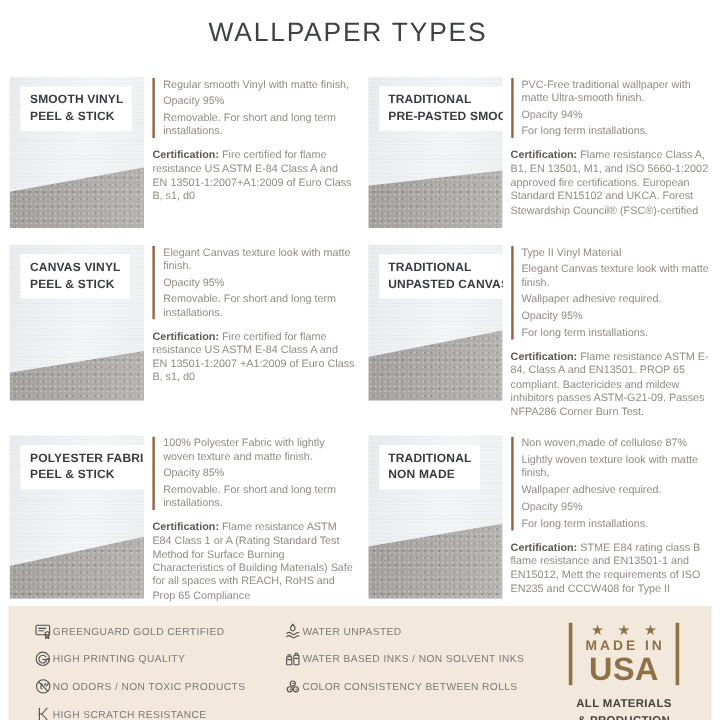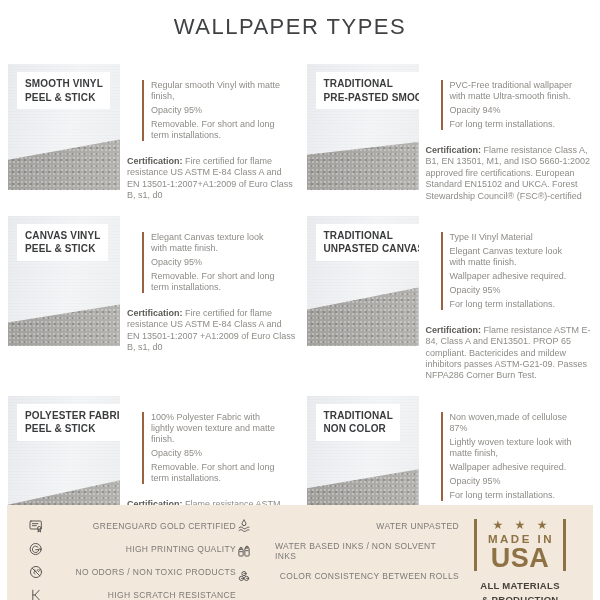--- a/index.html
+++ b/index.html
@@ -47,37 +47,37 @@
   .card:nth-child(6) .floor{clip-path:polygon(0 68%,100% 54%,100% 100%,0 100%);}
   .plabel{
     position:absolute;top:8px;left:9px;background:#ffffff;
     padding:5px 7px 5px 8px;
     font-size:10px;font-weight:700;color:#3a3b3d;
     line-height:1.35;letter-spacing:.15px;white-space:nowrap;
   }
   .pinfo{padding-top:1px;flex:1;min-width:0;}
   .features{
     border-left:2px solid var(--accent-line,#9b6140);
-    padding-left:7px;margin:15px;
+    padding-left:7px;margin:0;
   }
   .features p{margin:0 0 3px;font-size:9px;line-height:1.22;color:#8f8c87;}
   .features p:last-child{margin-bottom:0;}
   .cert{margin-top:9px;font-size:9px;line-height:1.27;color:#8f8c87;}
   .cert b{color:#5c5a56;font-weight:700;}
   
   .footer{
     position:absolute;left:7px;right:7px;top:505px;bottom:0;
     background:var(--footer-bg,#f2e8dc);
     display:flex;align-items:flex-start;
     padding:13px 12px 0 21px;box-sizing:border-box;
   }
   .fcol{display:flex;flex-direction:column;gap:7px;}
   .fcol1{width:208px;flex:none;}
   .fcol2{flex:1;}
-  .fitem{display:flex;align-items:center;gap:23px;min-height:16px;justify-content:space-between;}
+  .fitem{display:flex;align-items:center;gap:0;min-height:16px;}
   .fitem svg{width:16px;height:16px;flex:none;stroke:#53514d;fill:none;
     stroke-width:1.4;stroke-linecap:round;stroke-linejoin:round;}
   .flabel{font-size:8.5px;color:#7c7a77;letter-spacing:.35px;}
   
   .badge{width:122px;flex:none;text-align:center;padding-top:1px;}
   .badge-core{
     display:inline-block;
     border-left:3px solid var(--badge-brown,#8e7245);
     border-right:3px solid var(--badge-brown,#8e7245);
     padding:0 9px;color:var(--badge-brown,#8e7245);
@@ -194,21 +194,21 @@
         <b>Certification:</b><span> Flame resistance ASTM E84 Class 1 or A (Rating Standard Test Method for Surface Burning Characteristics of Building Materials) Safe for all spaces with REACH, RoHS and Prop 65 Compliance</span>
       </div>
     </div>
   </div>
 
   <div class="card">
     <div class="pimg">
       <div class="floor"></div>
       <div class="plabel">
         <div>TRADITIONAL</div>
-        <div>NON COLOR</div>
+        <div>NON MADE</div>
       </div>
     </div>
     <div class="pinfo">
       <div class="features">
           <p>Non woven,made of cellulose 87%</p>
           <p>Lightly woven texture look with matte finish,</p>
           <p>Wallpaper adhesive required.</p>
           <p>Opacity 95%</p>
           <p>For long term installations.</p>
         </div>

